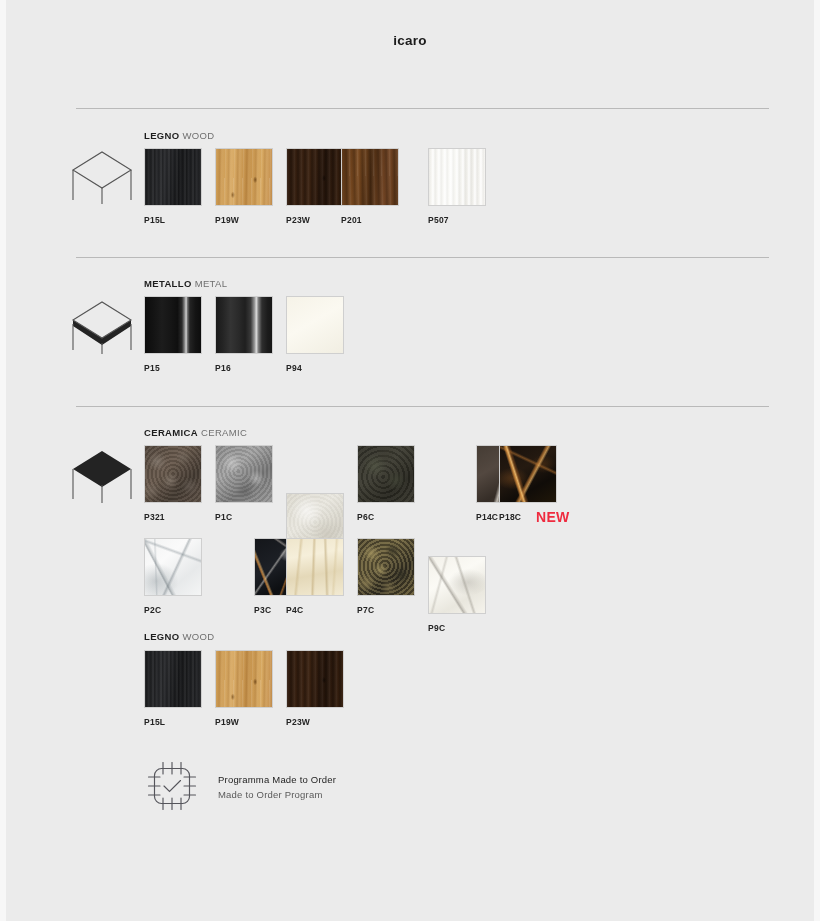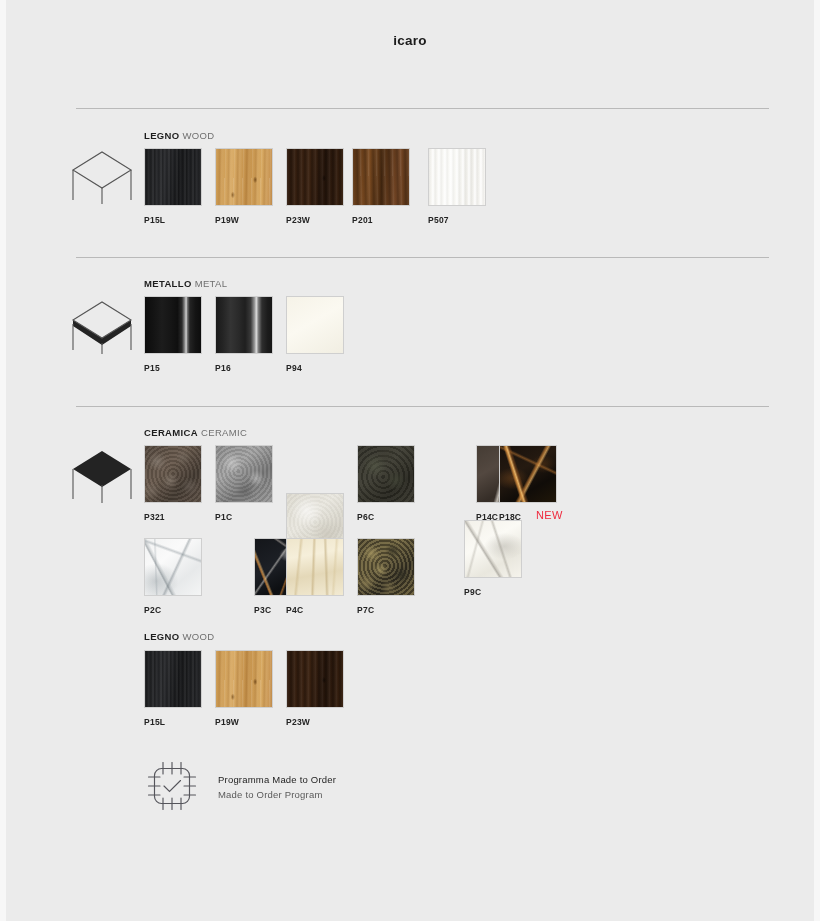--- a/index.html
+++ b/index.html
@@ -85,22 +85,22 @@
   .swatch-label {
     margin-top: 9px;
     font-size: 8.5px;
     font-weight: bold;
     color: #242424;
     letter-spacing: 0.25px;
     white-space: nowrap;
   }
   .badge-new {
     position: absolute;
-    font-size: 11px;
-    font-weight: normal;
+    font-size: 14px;
+    font-weight: bold;
     color: #ef2b3f;
     letter-spacing: 0.3px;
   }
 
   
   
   .tex-p15l {
     background:
       repeating-linear-gradient(90deg,
         rgba(255,255,255,0.10) 0px, rgba(255,255,255,0.00) 1px,
@@ -308,21 +308,21 @@
       <div class="swatch-label">P15L</div>
     </div>
     <div class="swatch-wrap" style="left:209px; top:148px;">
       <div class="swatch tex-p19w"></div>
       <div class="swatch-label">P19W</div>
     </div>
     <div class="swatch-wrap" style="left:280px; top:148px;">
       <div class="swatch tex-p23w"></div>
       <div class="swatch-label">P23W</div>
     </div>
-    <div class="swatch-wrap" style="left:346px; top:148px;">
+    <div class="swatch-wrap" style="left:335px; top:148px;">
       <div class="swatch tex-p201"></div>
       <div class="swatch-label">P201</div>
     </div>
     <div class="swatch-wrap" style="left:422px; top:148px;">
       <div class="swatch tex-p507"></div>
       <div class="swatch-label">P507</div>
     </div>
   </div>
 
   <div class="section">
@@ -413,21 +413,21 @@
       <div class="swatch-label">P3C</div>
     </div>
     <div class="swatch-wrap" style="left:280px; top:538px;">
       <div class="swatch tex-p4c"></div>
       <div class="swatch-label">P4C</div>
     </div>
     <div class="swatch-wrap" style="left:351px; top:538px;">
       <div class="swatch tex-p7c"></div>
       <div class="swatch-label">P7C</div>
     </div>
-    <div class="swatch-wrap" style="left:422px; top:520px;margin-left:36px;">
+    <div class="swatch-wrap" style="left:422px; top:556px;">
       <div class="swatch tex-p9c"></div>
       <div class="swatch-label">P9C</div>
     </div>
   </div>
 
   <div class="section">
     <div class="sect-head" style="left:138px; top:631px;">
       <span class="it">LEGNO</span>
       <span class="en">WOOD</span>
     </div>

